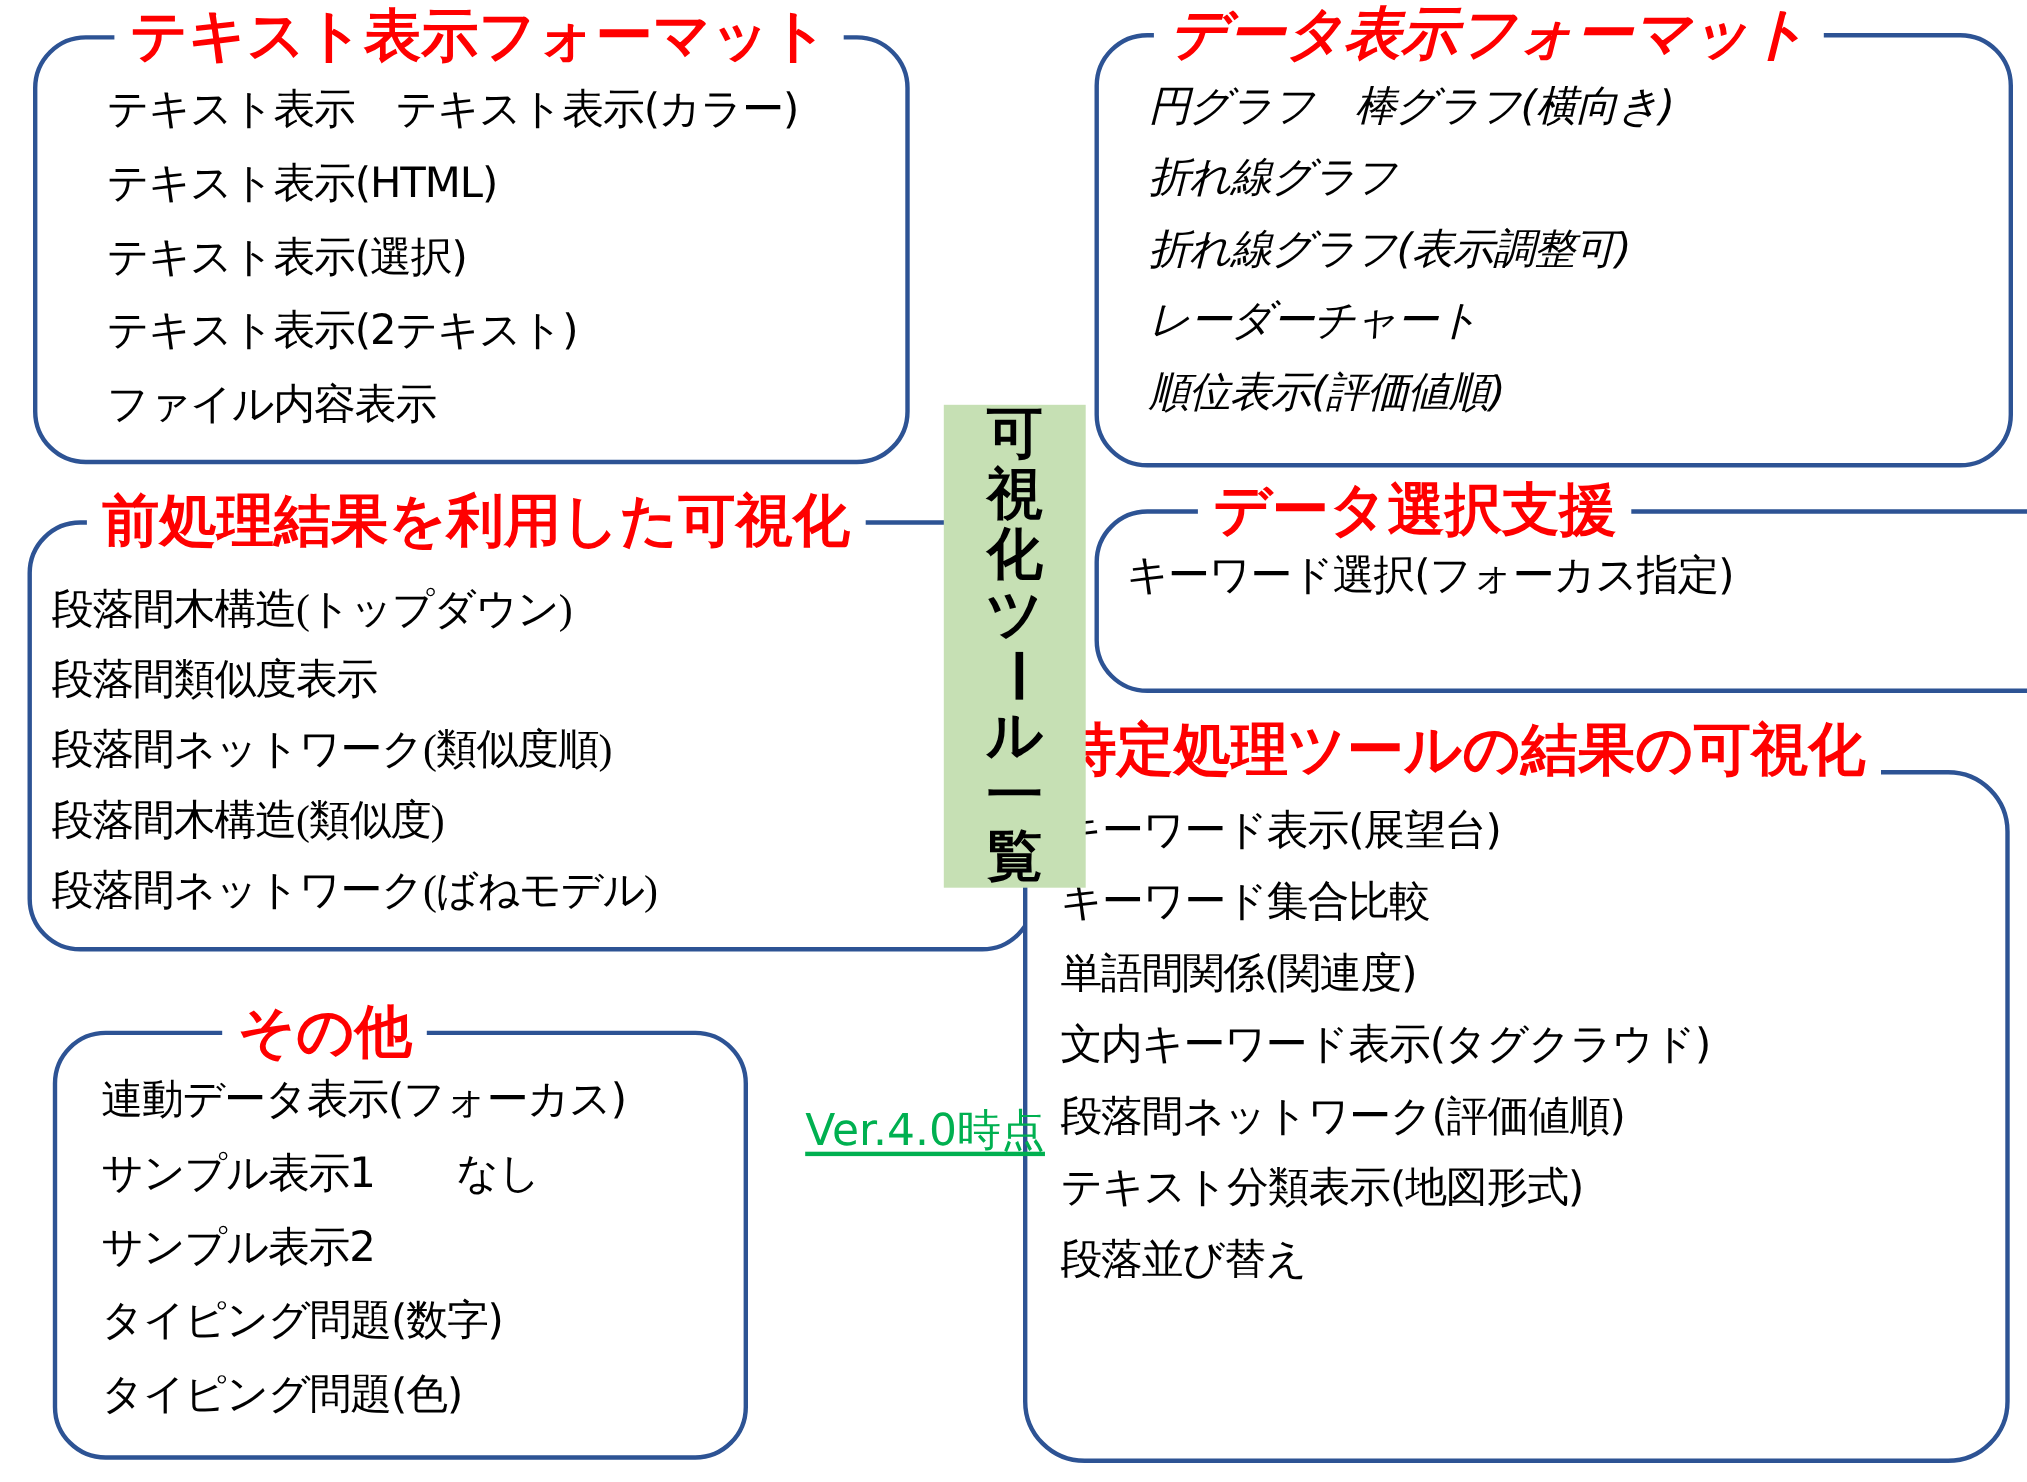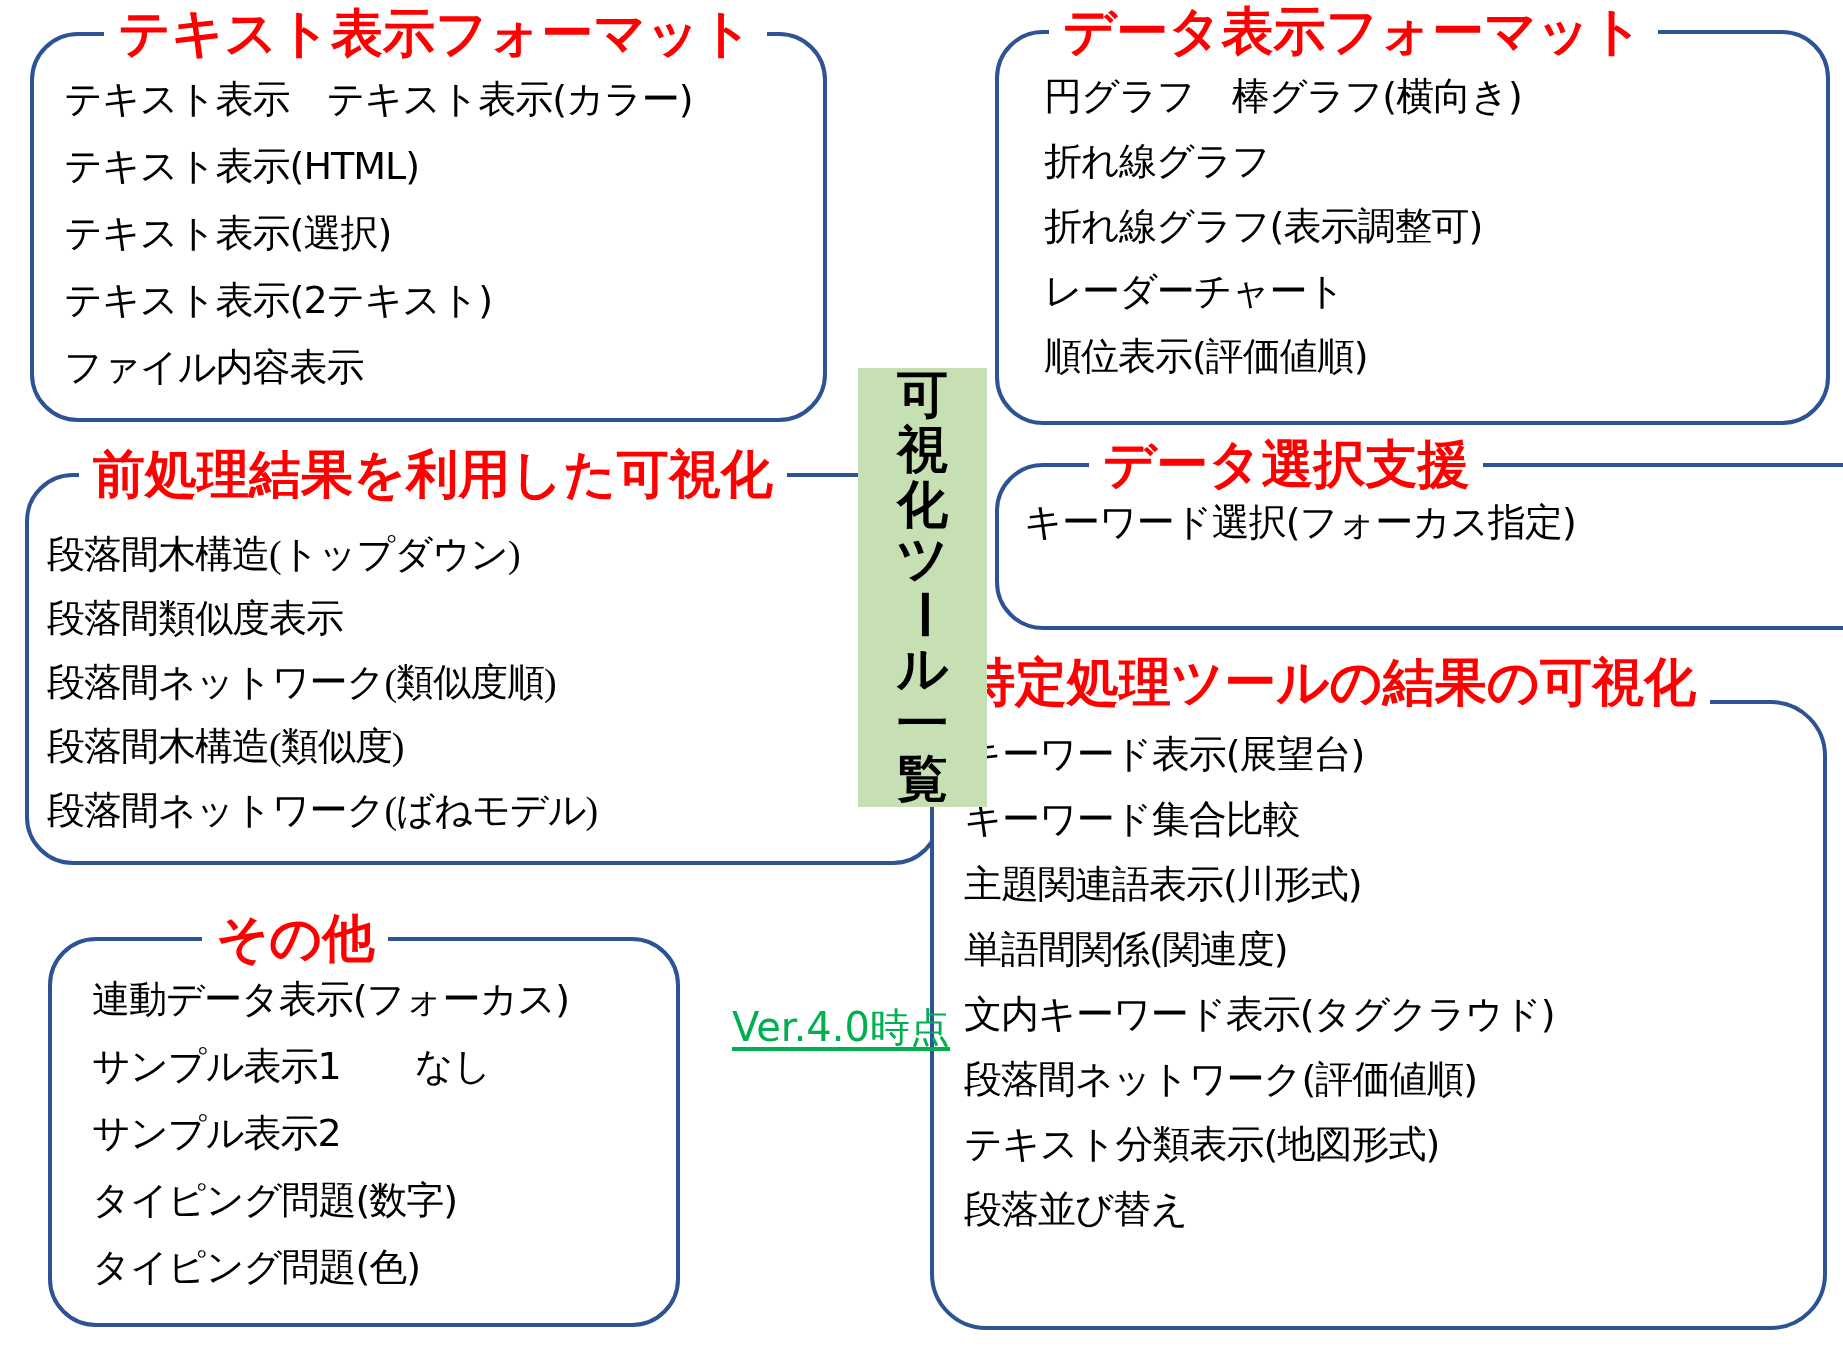--- a/index.html
+++ b/index.html
@@ -40,33 +40,33 @@
     color: #000000;
     font-size: 38px;
     font-weight: 500;
     white-space: nowrap;
     letter-spacing: -1px;
   }
   
   .g1 { left: 30px;  top: 32px;  width: 797px; height: 390px; }
   .g1 .legend { left: 70px; }
   .g1 .item { line-height: 67px; }
-  .g1 .items { padding: 30px 0 0 30px; }
+  .g1 .items { padding: 30px 0 0 30px; margin-left: 33px; }
   
   .g2 { left: 25px;  top: 473px; width: 916px; height: 392px; }
   .g2 .legend { left: 50px; }
   .g2 .item { line-height: 64px; }
   .g2 .items { padding: 45px 2px 0 18px; font-family: Liberation Serif, serif; }
   
   .g3 { left: 48px;  top: 937px; width: 632px; height: 390px; }
   .g3 .legend { left: 150px; }
   .g3 .item { line-height: 67px; }
   .g3 .items { padding: 25px 0 0 40px; }
   
-  .g4 { left: 995px; top: 30px;  width: 835px; height: 395px; }
+  .g4 { left: 995px; top: 30px;  width: 835px; height: 395px; font-style: italic; }
   .g4 .legend { left: 50px; }
   .g4 .item { line-height: 65px; }
   .g4 .items { padding: 30px 0 0 45px; }
   
   .g5 { left: 995px; top: 463px; width: 984px; height: 167px; }
   .g5 .legend { left: 90px; }
   .g5 .item { line-height: 60px; }
   .g5 .items { padding: 25px 0 0 25px; }
   
   .g6 { left: 930px; top: 700px; width: 897px; height: 630px; border-radius: 56px; }
@@ -161,21 +161,20 @@
     <div class="items">
         <div class="item">キーワード選択(フォーカス指定)</div>
       </div>
   </div>
 
   <div class="group g6">
     <span class="legend">特定処理ツールの結果の可視化</span>
     <div class="items">
         <div class="item">キーワード表示(展望台)</div>
         <div class="item">キーワード集合比較</div>
-        <div class="item">主題関連語表示(川形式)</div>
         <div class="item">単語間関係(関連度)</div>
         <div class="item">文内キーワード表示(タグクラウド)</div>
         <div class="item">段落間ネットワーク(評価値順)</div>
         <div class="item">テキスト分類表示(地図形式)</div>
         <div class="item">段落並び替え</div>
       </div>
   </div>
 
   <div class="banner">
       <span class="ch">可</span>

